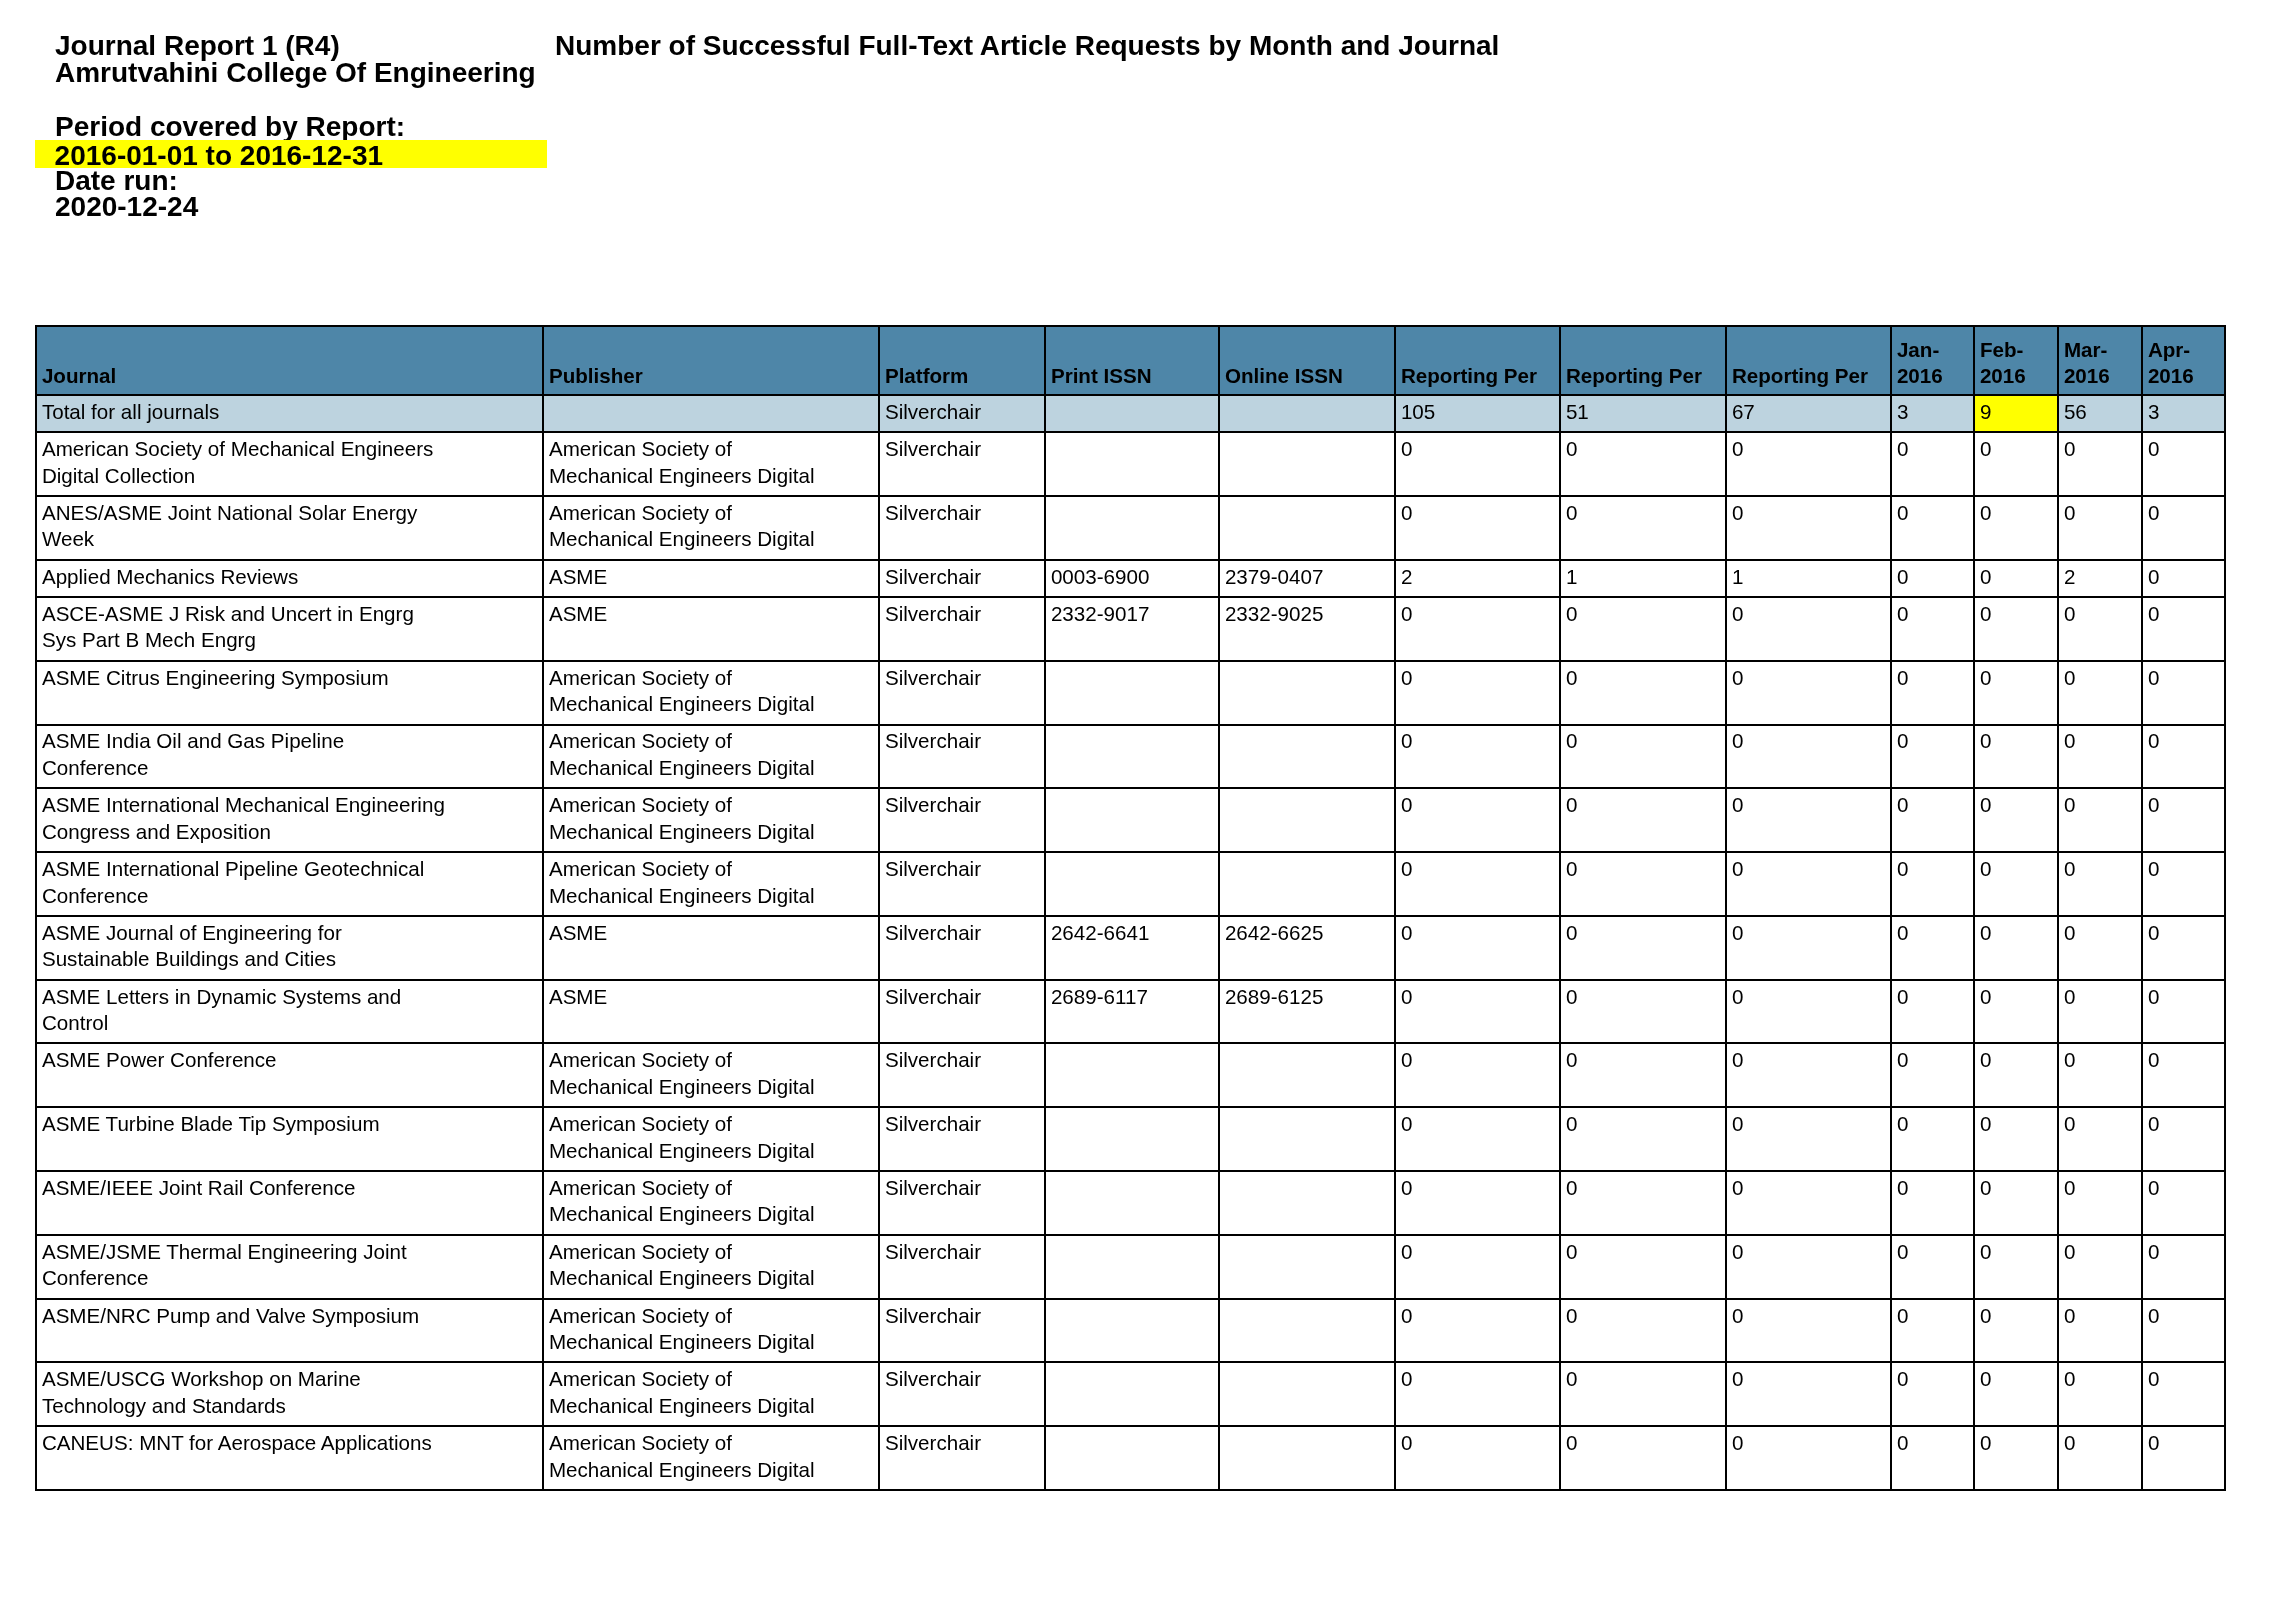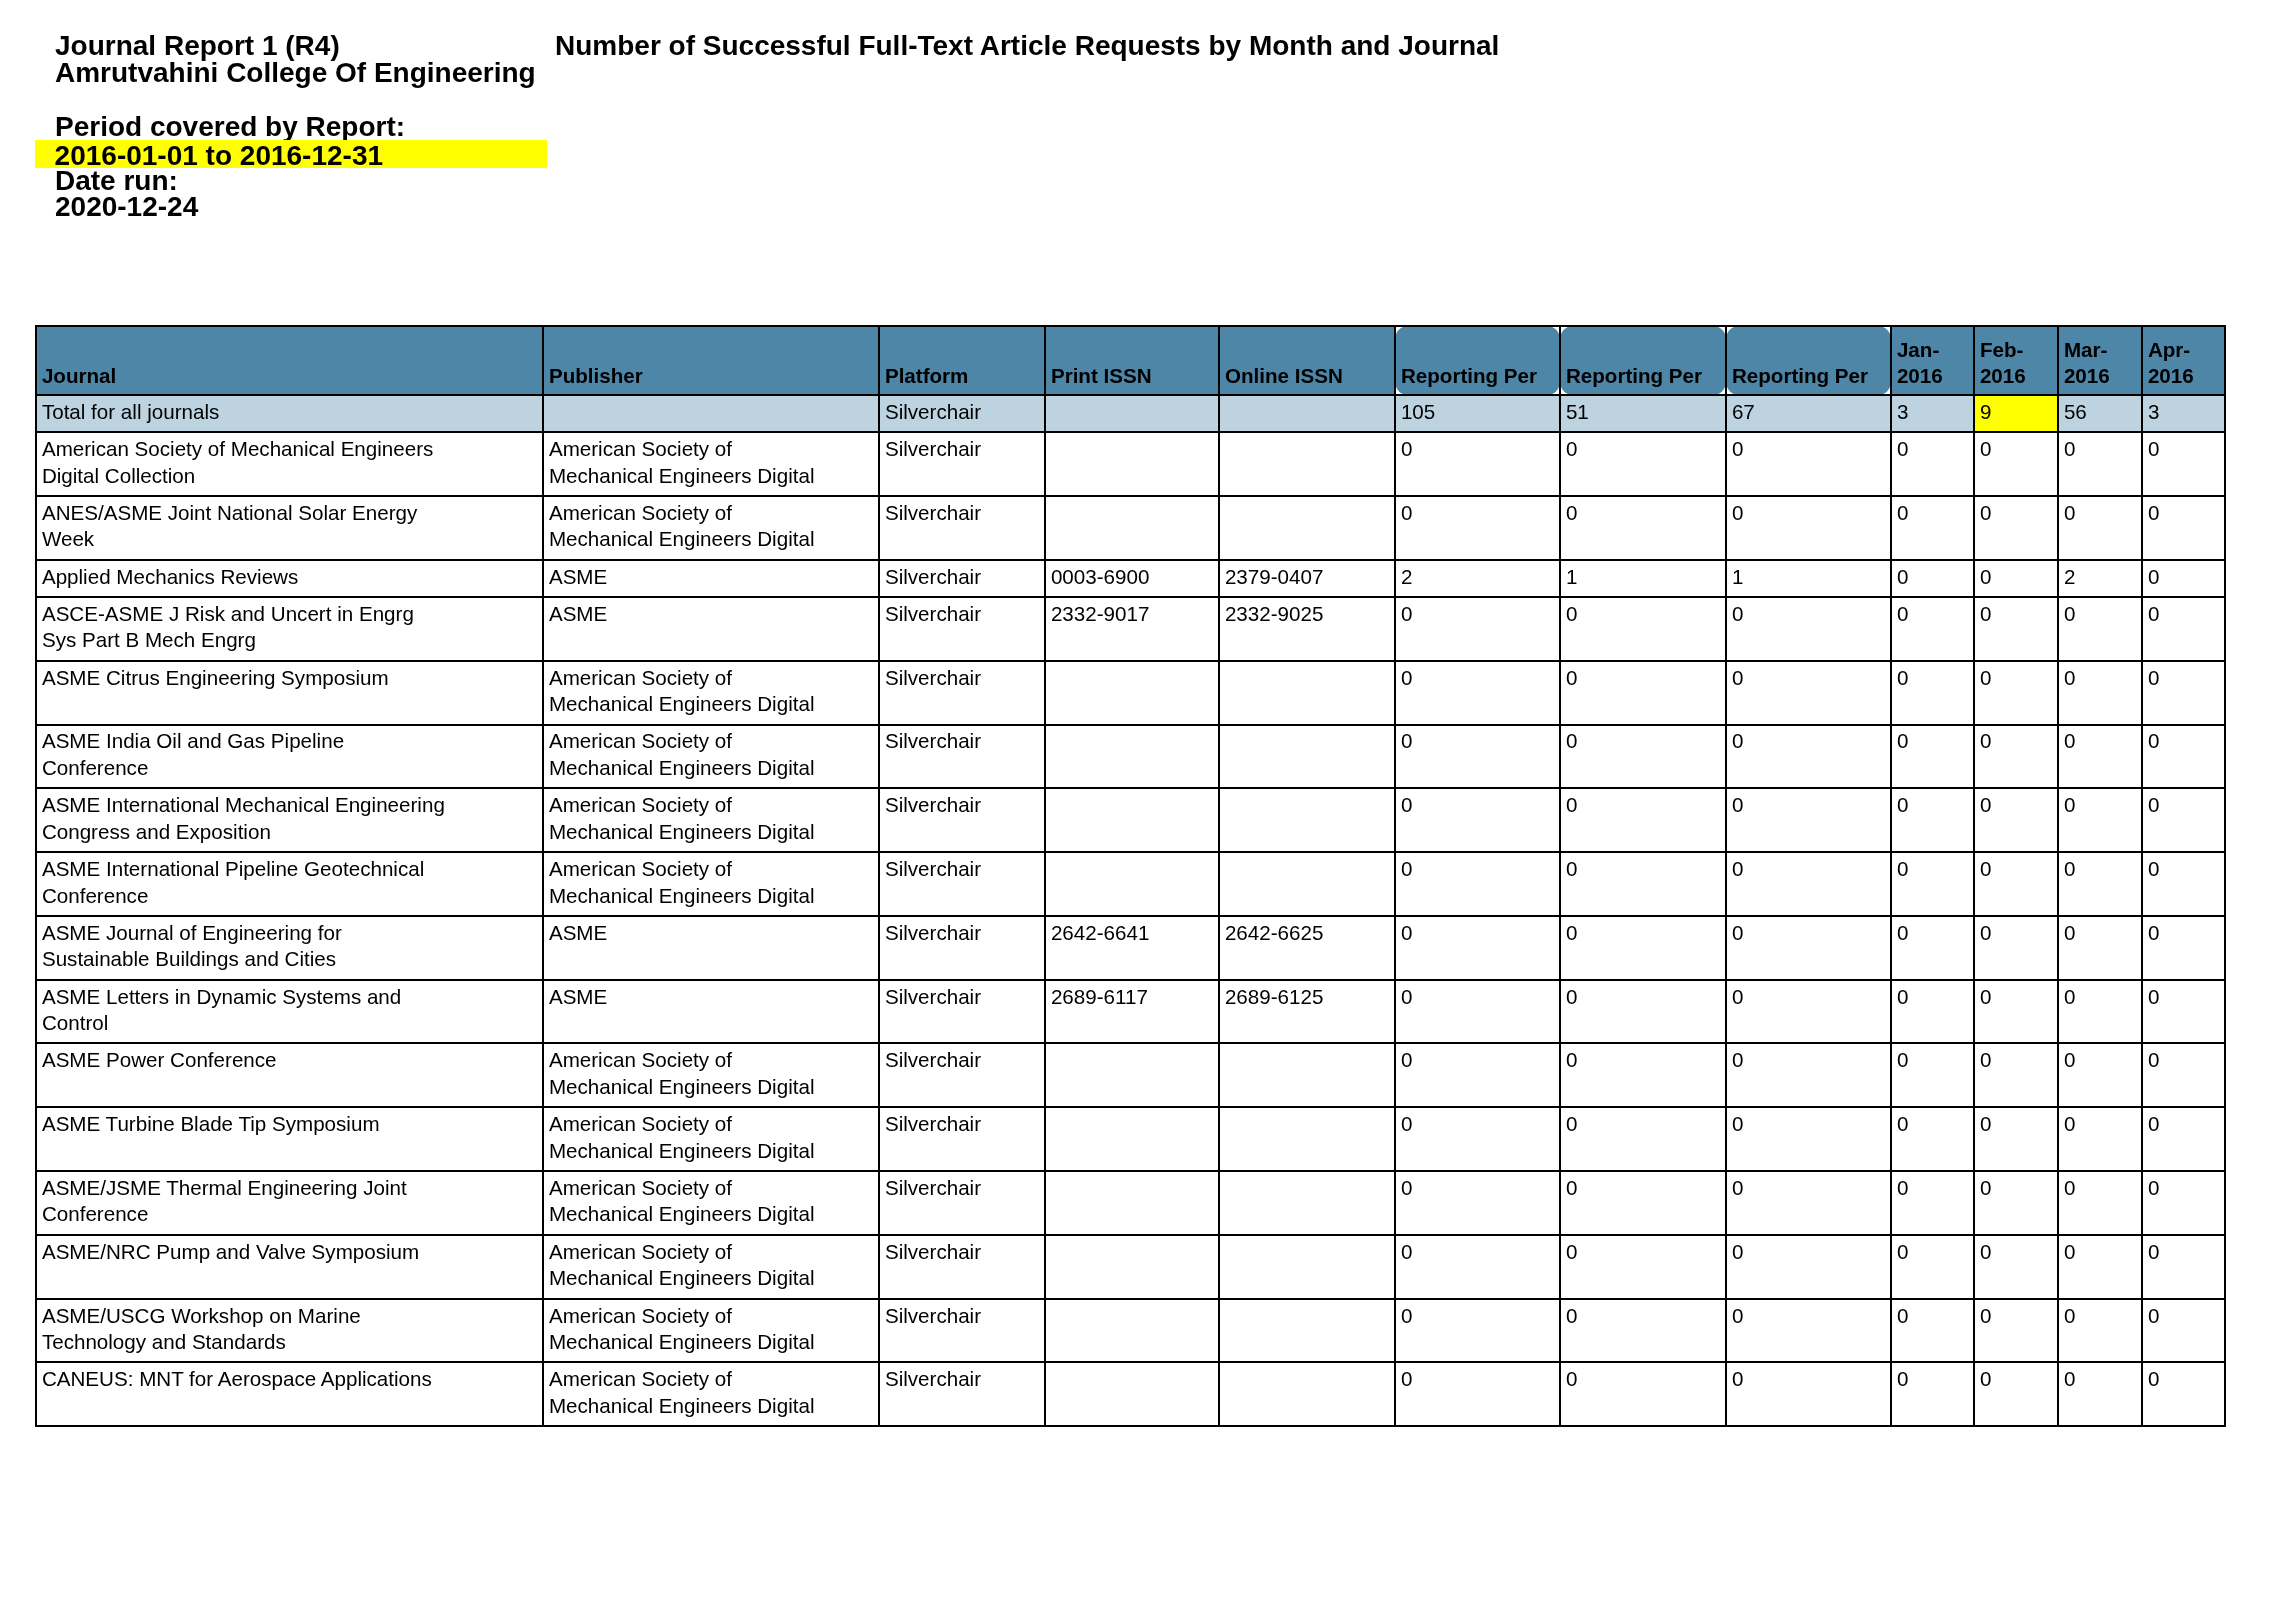--- a/index.html
+++ b/index.html
@@ -27,21 +27,21 @@
   }
   #report-table th,#report-table td{
     border:2px solid #000;text-align:left;overflow:hidden;
     padding:2.9px 3.9px 5.9px 4.9px;vertical-align:top;line-height:26.5px;
   }
   #report-table thead th{
     background:#4e86a8;font-weight:bold;vertical-align:bottom;
     height:59px;line-height:25.5px;padding:2px 3.9px 5.9px 4.9px;
     border-bottom:2.9px solid #000;
   }
-  #report-table thead th.rp{white-space:nowrap;border-radius:13px;}
+  #report-table thead th.rp{white-space:nowrap;}
   tr.total-row td{
     background:#bdd3df;height:19.6px;line-height:24.5px;
     padding:2px 3.9px 2px 4.9px;border-bottom:2.9px solid #000;
   }
   tr.total-row td.hl{background:#ffff00;}
   td.wrapcell{white-space:pre-line;}
 </style>
 </head>
 <body>
 
@@ -281,20 +281,35 @@
         <td></td>
         <td>0</td>
         <td>0</td>
         <td>0</td>
         <td>0</td>
         <td>0</td>
         <td>0</td>
         <td>0</td>
       </tr>
       <tr>
+        <td class="wrapcell">ASME/IEEE Joint Rail Conference</td>
+        <td class="wrapcell">American Society of
+Mechanical Engineers Digital</td>
+        <td>Silverchair</td>
+        <td></td>
+        <td></td>
+        <td>0</td>
+        <td>0</td>
+        <td>0</td>
+        <td>0</td>
+        <td>0</td>
+        <td>0</td>
+        <td>0</td>
+      </tr>
+      <tr>
         <td class="wrapcell">ASME/JSME Thermal Engineering Joint
 Conference</td>
         <td class="wrapcell">American Society of
 Mechanical Engineers Digital</td>
         <td>Silverchair</td>
         <td></td>
         <td></td>
         <td>0</td>
         <td>0</td>
         <td>0</td>

